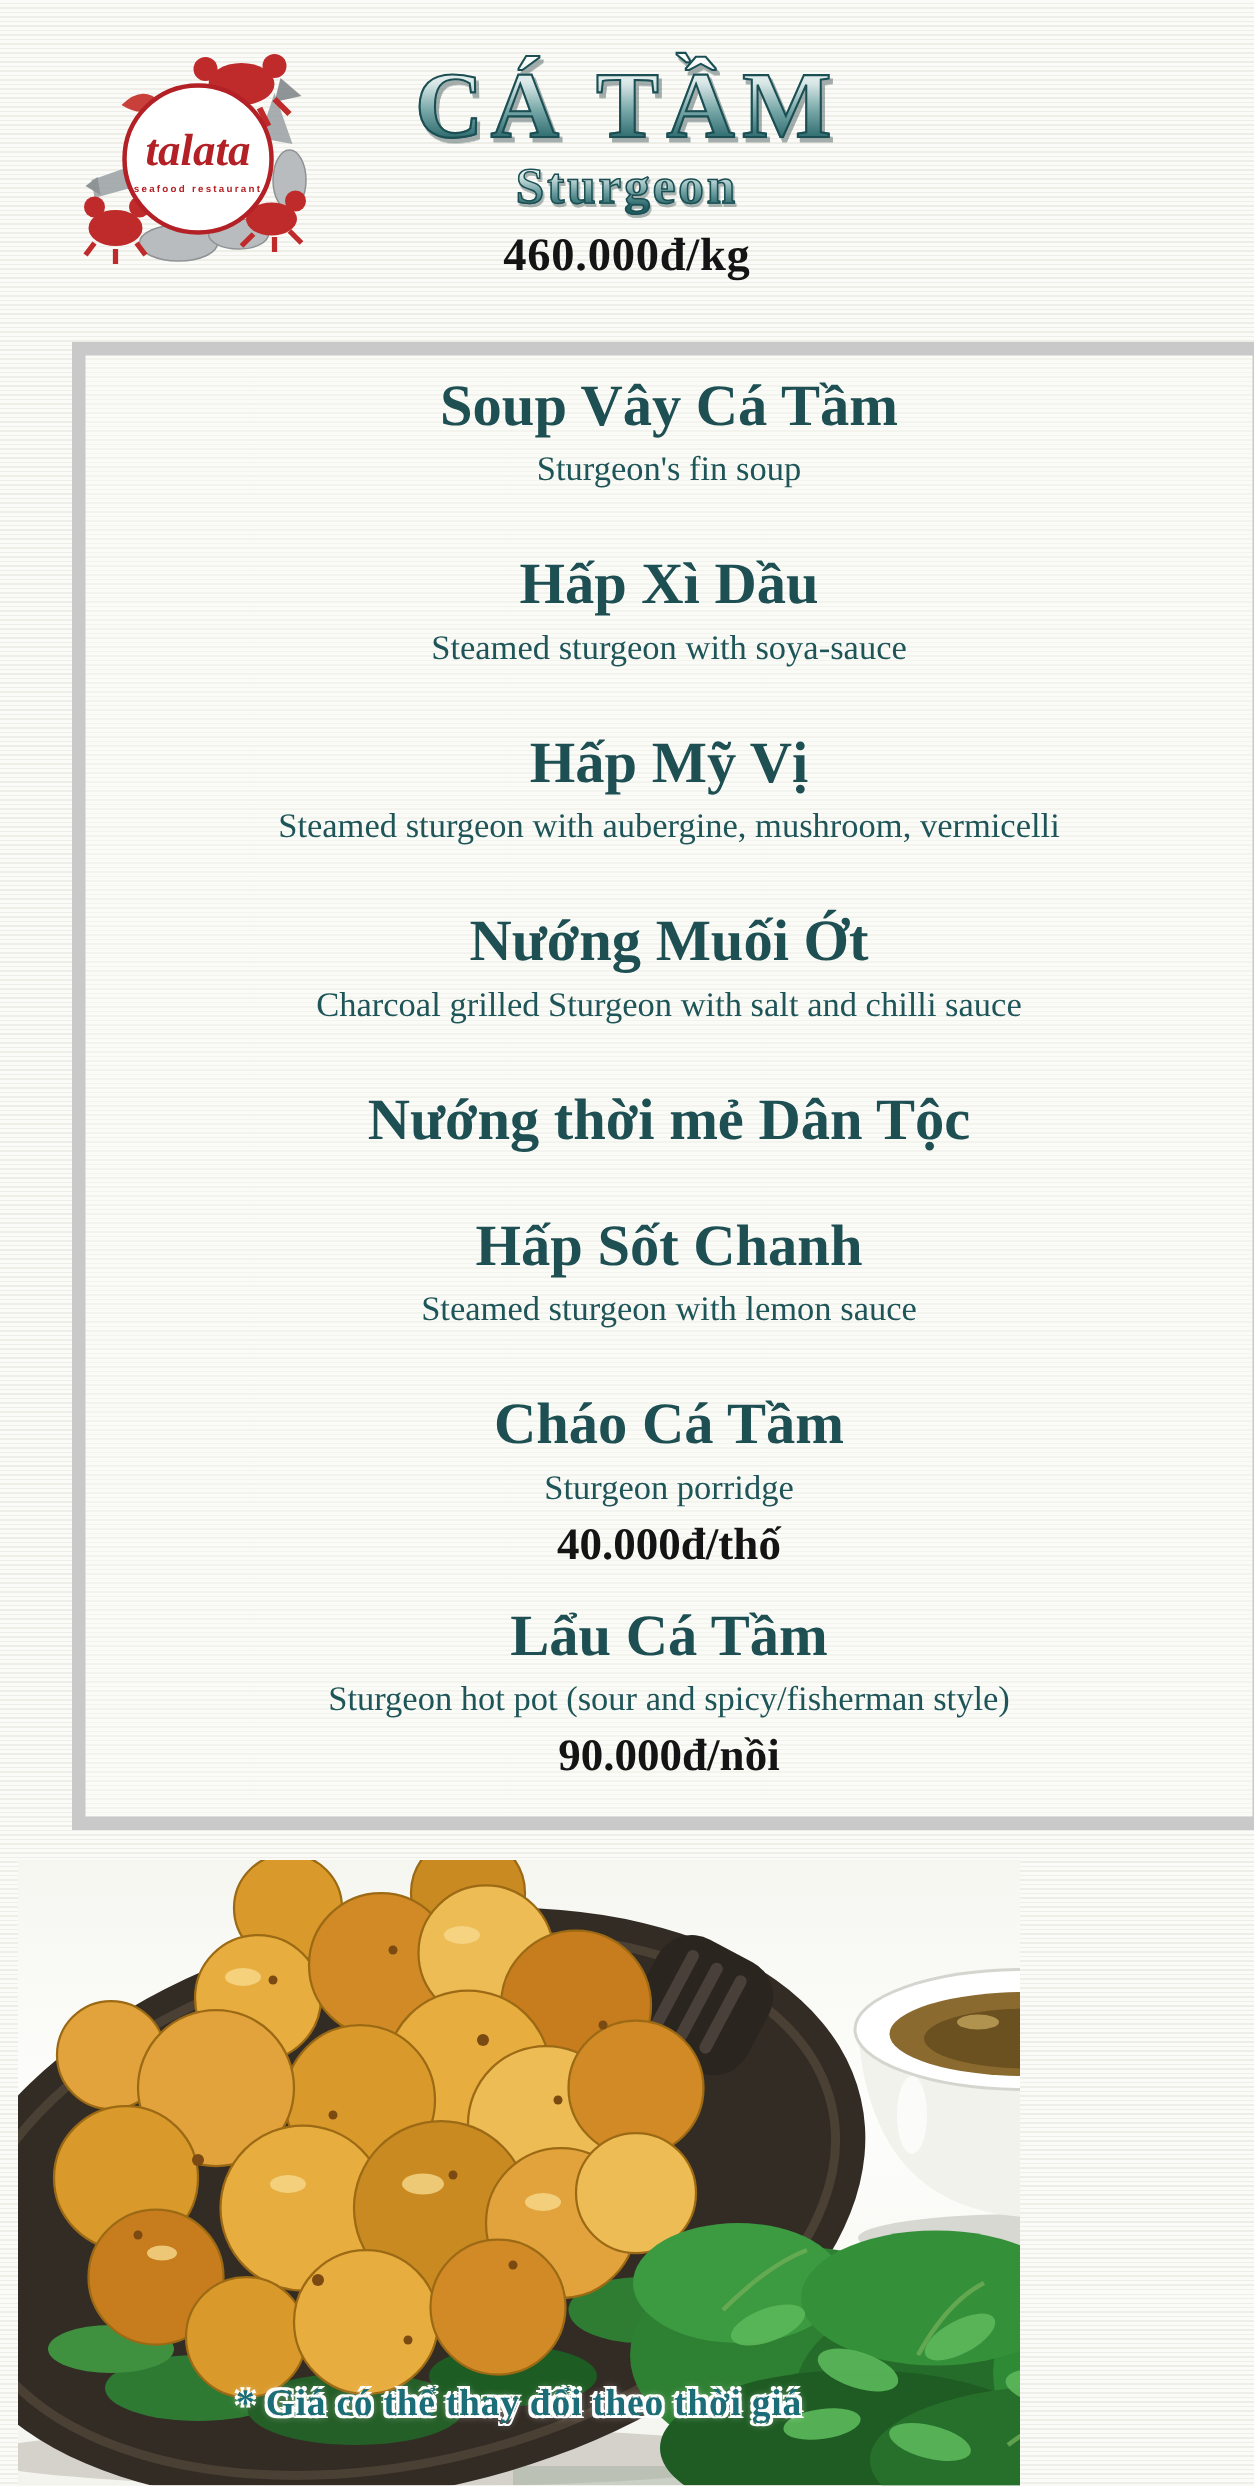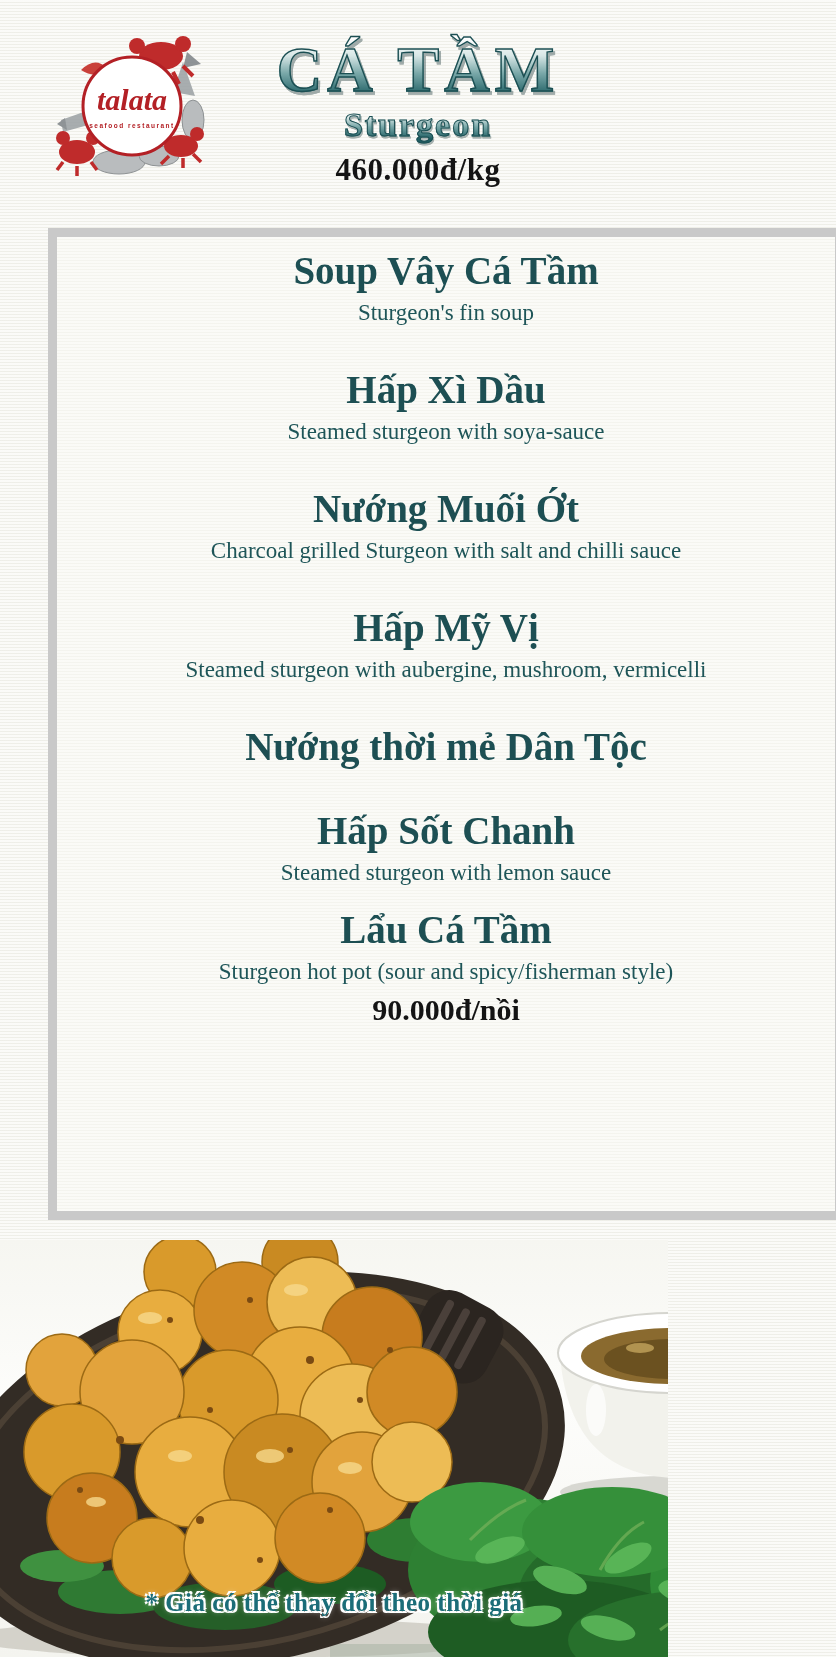--- a/index.html
+++ b/index.html
@@ -41,21 +41,21 @@
     display:flex;flex-direction:column;align-items:center;
     padding-top:10px;
   }
   .group{margin-bottom:36px;text-align:center;}
   .group:last-child{margin-top:-20px;margin-bottom:0;}
   .dish-vi{font-weight:bold;font-size:39px;line-height:48px;color:#1d4f53;}
   .dish-en{font-size:23px;line-height:35px;color:#1e5558;}
   .dish-price{font-weight:bold;font-size:30px;line-height:42px;color:#141414;}
   
   .photo{
-    position:absolute;left:0;top:1240px;width:668px;height:417px;margin:0;z-index:1;overflow:hidden;
+    position:absolute;left:12px;top:1240px;width:668px;height:417px;margin:0;z-index:1;overflow:hidden;
     background:linear-gradient(#f6f6f1 0%,#fdfdfb 40%,#f4f4ef 100%);
   }
   .photo svg{position:absolute;inset:0;}
   .photo-note{
     position:absolute;left:0;right:0;bottom:40px;text-align:center;z-index:4;
     font-weight:bold;font-size:25px;color:#1b6d78;letter-spacing:.5px;
     text-shadow:-2px -2px 0 #fff,2px -2px 0 #fff,-2px 2px 0 #fff,2px 2px 0 #fff,0 0 6px #fff;
   }
   
   .logo .brand-word{font-style:italic;font-weight:bold;}
@@ -127,42 +127,47 @@
 
     </div>
 
     <div class="group">
       <div class="dish-vi">Hấp Xì Dầu</div>
       <div class="dish-en">Steamed sturgeon with soya-sauce</div>
 
     </div>
 
     <div class="group">
+      <div class="dish-vi">Hấp Mỹ Vị</div>
+      <div class="dish-en">Steamed sturgeon with aubergine, mushroom, vermicelli</div>
+
+    </div>
+
+    <div class="group">
       <div class="dish-vi">Nướng Muối Ớt</div>
       <div class="dish-en">Charcoal grilled Sturgeon with salt and chilli sauce</div>
 
     </div>
 
     <div class="group">
-      <div class="dish-vi">Hấp Mỹ Vị</div>
-      <div class="dish-en">Steamed sturgeon with aubergine, mushroom, vermicelli</div>
-
-    </div>
-
-    <div class="group">
       <div class="dish-vi">Nướng thời mẻ Dân Tộc</div>
 
     </div>
 
     <div class="group">
       <div class="dish-vi">Hấp Sốt Chanh</div>
       <div class="dish-en">Steamed sturgeon with lemon sauce</div>
 
     </div>
 
+    <div class="group">
+      <div class="dish-vi">Cháo Cá Tầm</div>
+      <div class="dish-en">Sturgeon porridge</div>
+      <div class="dish-price">40.000đ/thố</div>
+    </div>
 
     <div class="group">
       <div class="dish-vi">Lẩu Cá Tầm</div>
       <div class="dish-en">Sturgeon hot pot (sour and spicy/fisherman style)</div>
       <div class="dish-price">90.000đ/nồi</div>
     </div>
   </section>
 
 <figure class="photo">
   <svg viewBox="0 0 836 417" width="836" height="417" preserveAspectRatio="none">

